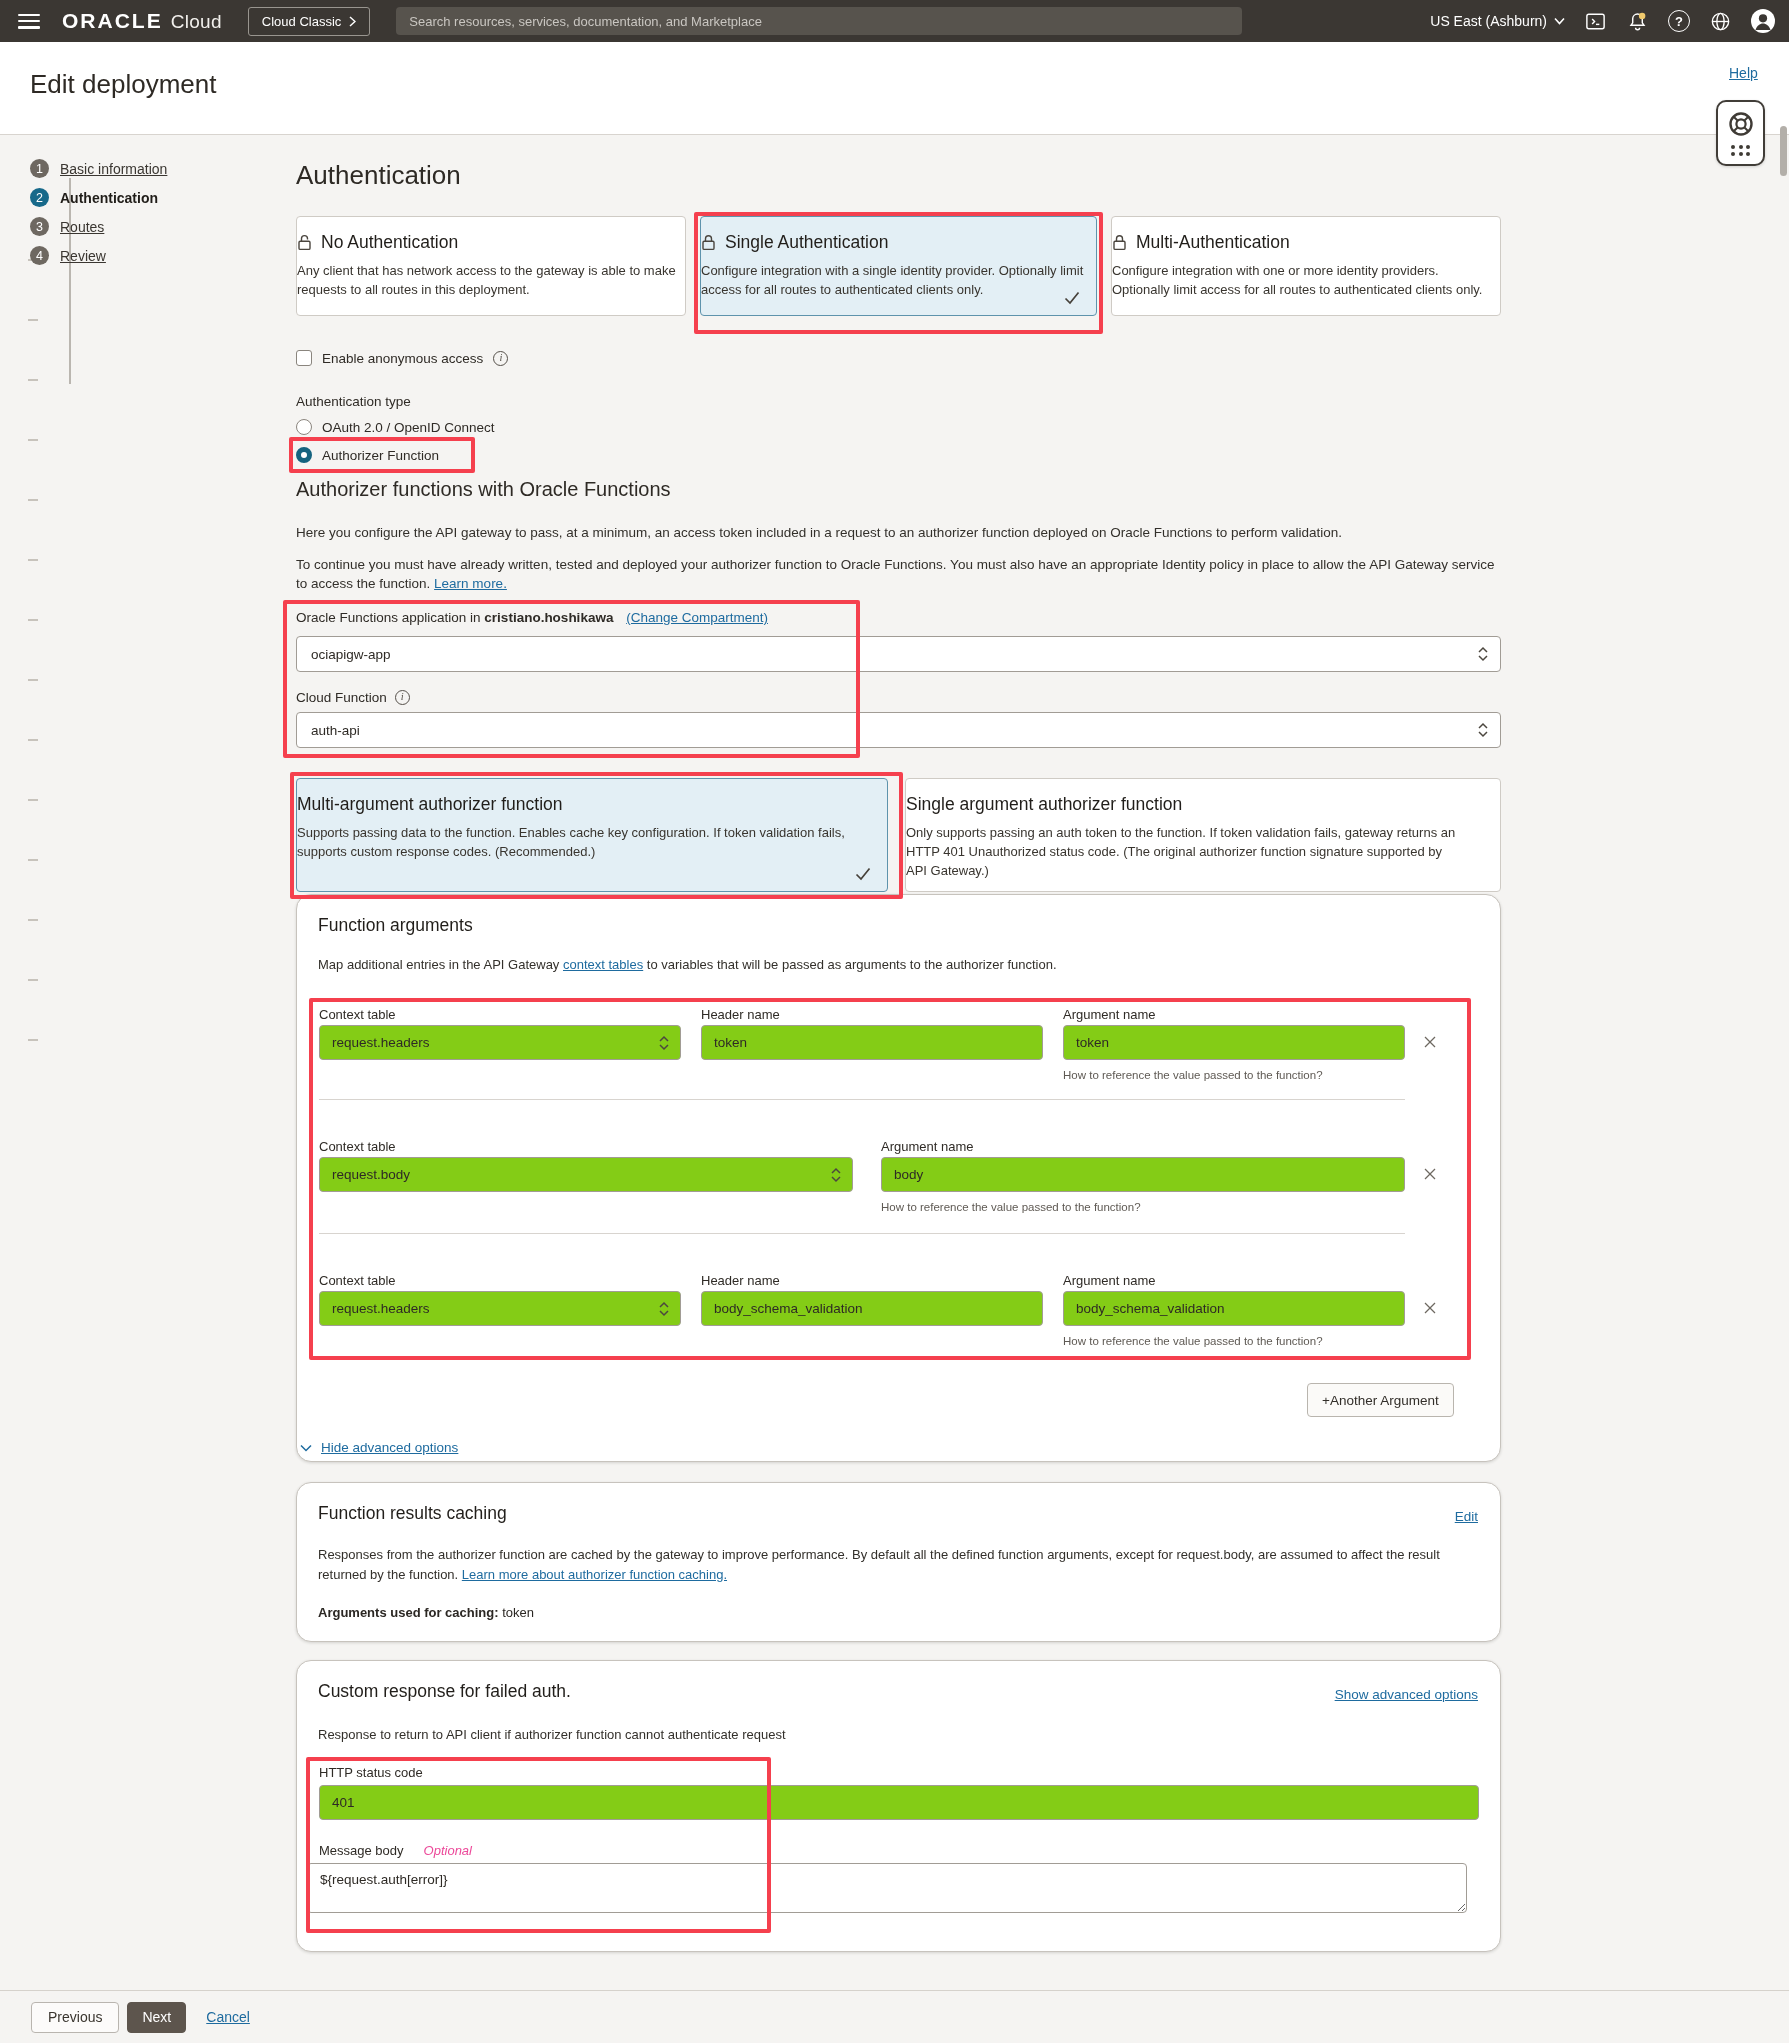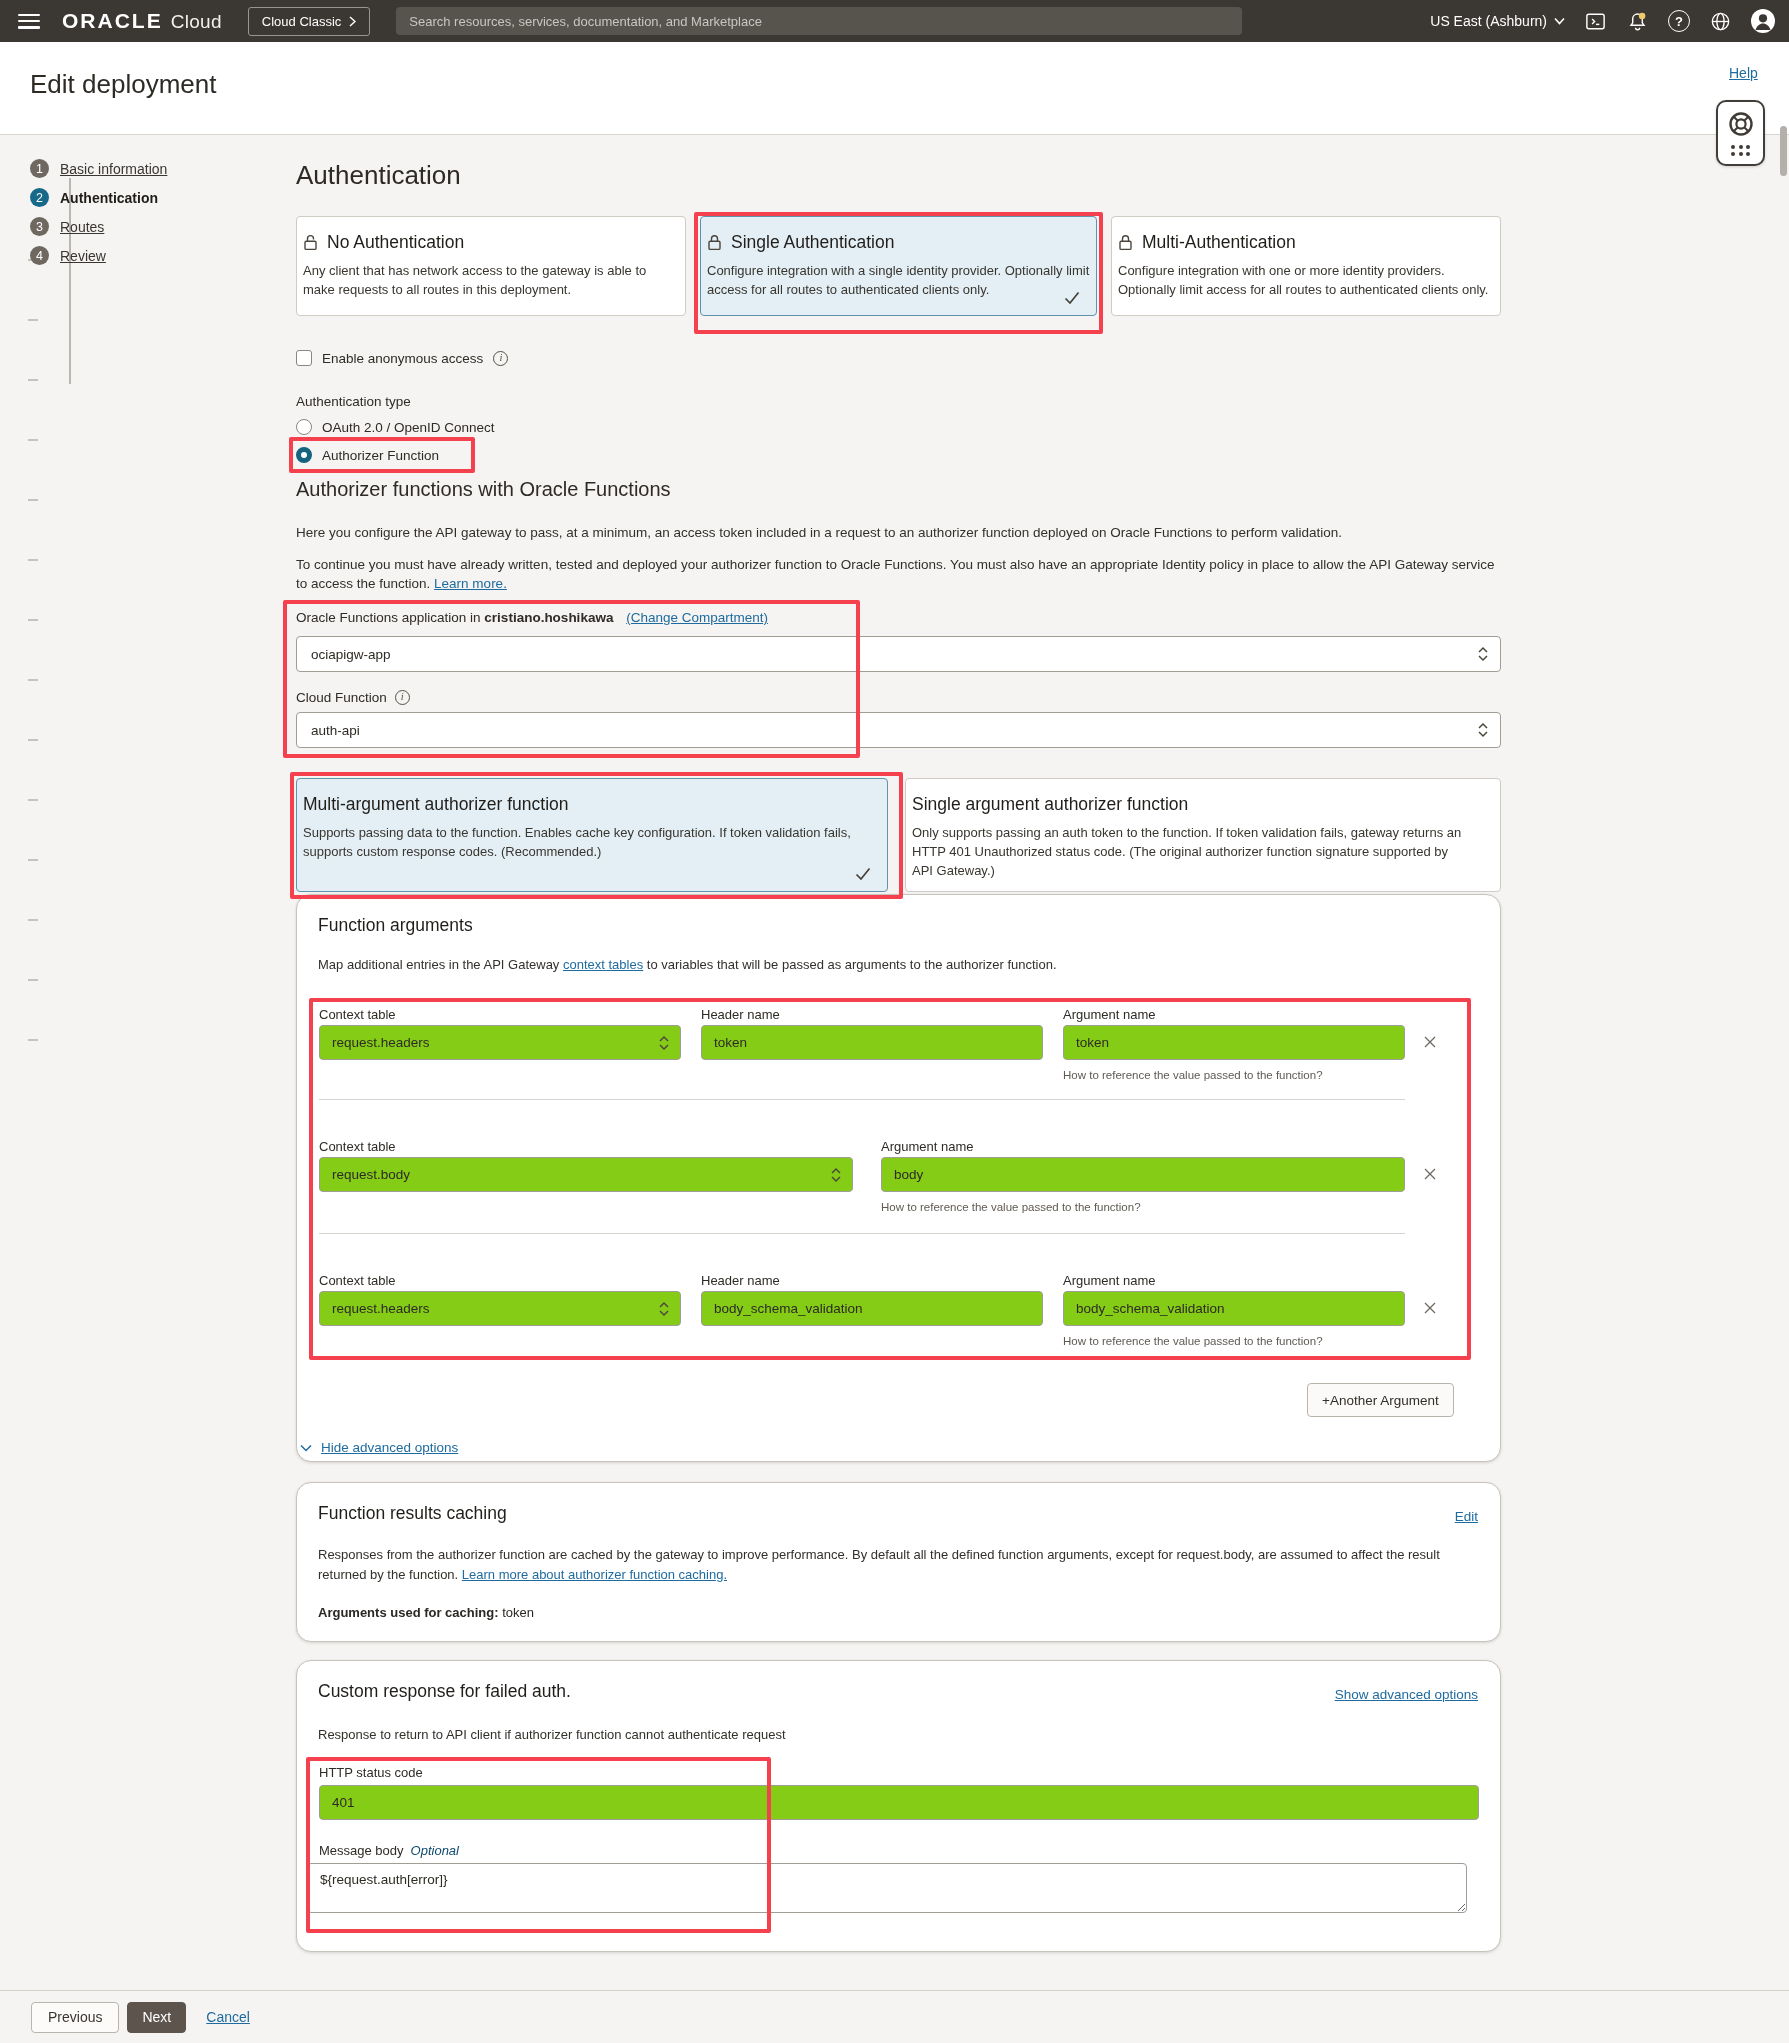--- a/index.html
+++ b/index.html
@@ -51,21 +51,21 @@
   .left-ticks { position:absolute; left:28px; top:259px; z-index:1; }
   .tick { width:10px; height:2px; background:#c7c3bc; margin-bottom:58px; }
 
   
   .h2-auth { position:absolute; left:296px; top:160px; font-size:26px; font-weight:400; color:#2e2a25; }
   .h3-authorizer { position:absolute; left:296px; top:478px; font-size:20px; font-weight:400; color:#2e2a25; }
   .body-text { font-size:13.5px; line-height:1.4; color:#33302b; }
 
   
   .cards-row { position:absolute; left:296px; top:216px; width:1205px; display:flex; gap:14px; }
-  .card { position:relative; background:#fff; border:1px solid #cfcbc5; border-radius:4px; padding:15px 6px; cursor:pointer; }
+  .card { position:relative; background:#fff; border:1px solid #cfcbc5; border-radius:4px; padding:15px 0; cursor:pointer; }
   .card.selected { background:#e3eff5; border-color:#5e93ac; }
   .card-title { display:flex; align-items:center; gap:9px; font-size:17.5px; color:#211e1a; }
   .card-desc { margin-top:9px; font-size:13px; line-height:1.45; color:#39352f; }
   .card-check { position:absolute; right:16px; bottom:10px; }
   .c1 { width:390px; } .c2 { width:397px; } .c3 { width:390px; }
   .type-card-a { position:absolute; left:296px; top:778px; width:592px; height:114px; }
   .type-card-b { position:absolute; left:905px; top:778px; width:596px; height:114px; }
 
   
   .checkbox { width:16px; height:16px; border:1px solid #8a857e; border-radius:3px; background:#fff; flex:0 0 16px; cursor:pointer; }
@@ -117,21 +117,21 @@
   .adv-toggle .link { font-size:13.5px; }
 
   .caching-body { position:absolute; left:21px; top:62px; width:1164px; font-size:13px; line-height:1.5; color:#33302b; }
   .caching-args { position:absolute; left:21px; top:122px; font-size:13px; color:#2b2723; }
   .bold { font-weight:700; }
 
   .custom-desc { position:absolute; left:21px; top:66px; font-size:13px; color:#33302b; }
   .status-label { position:absolute; left:22px; top:104px; font-size:13px; color:#2f2b26; }
   .status-input { position:absolute; left:22px; top:124px; width:1160px; }
   .msg-label { position:absolute; left:22px; top:182px; font-size:13px; color:#2f2b26; }
-  .msg-optional { font-style:italic; color:#0c4a6e; margin-left:7px; }
+  .msg-optional { font-style:italic; color:#ec4899; margin-left:20px; }
   .msg-body { position:absolute; left:10px; top:202px; width:1160px; height:50px; border:1px solid #a19c95;
               border-radius:4px; padding:8px 12px; font-size:13.5px; color:#2e2a25; resize:vertical;
               font-family:"Liberation Sans",sans-serif; }
 
   
   .red-box { position:absolute; border:4px solid #f5404e; border-radius:2px; pointer-events:none; z-index:6; }
   .rb-card2 { left:694px; top:212px; width:409px; height:122px; }
   .rb-radio { left:289px; top:437px; width:186px; height:36px; }
   .rb-app { left:283px; top:600px; width:577px; height:158px; }
   .rb-carda { left:290px; top:772px; width:613px; height:127px; }

